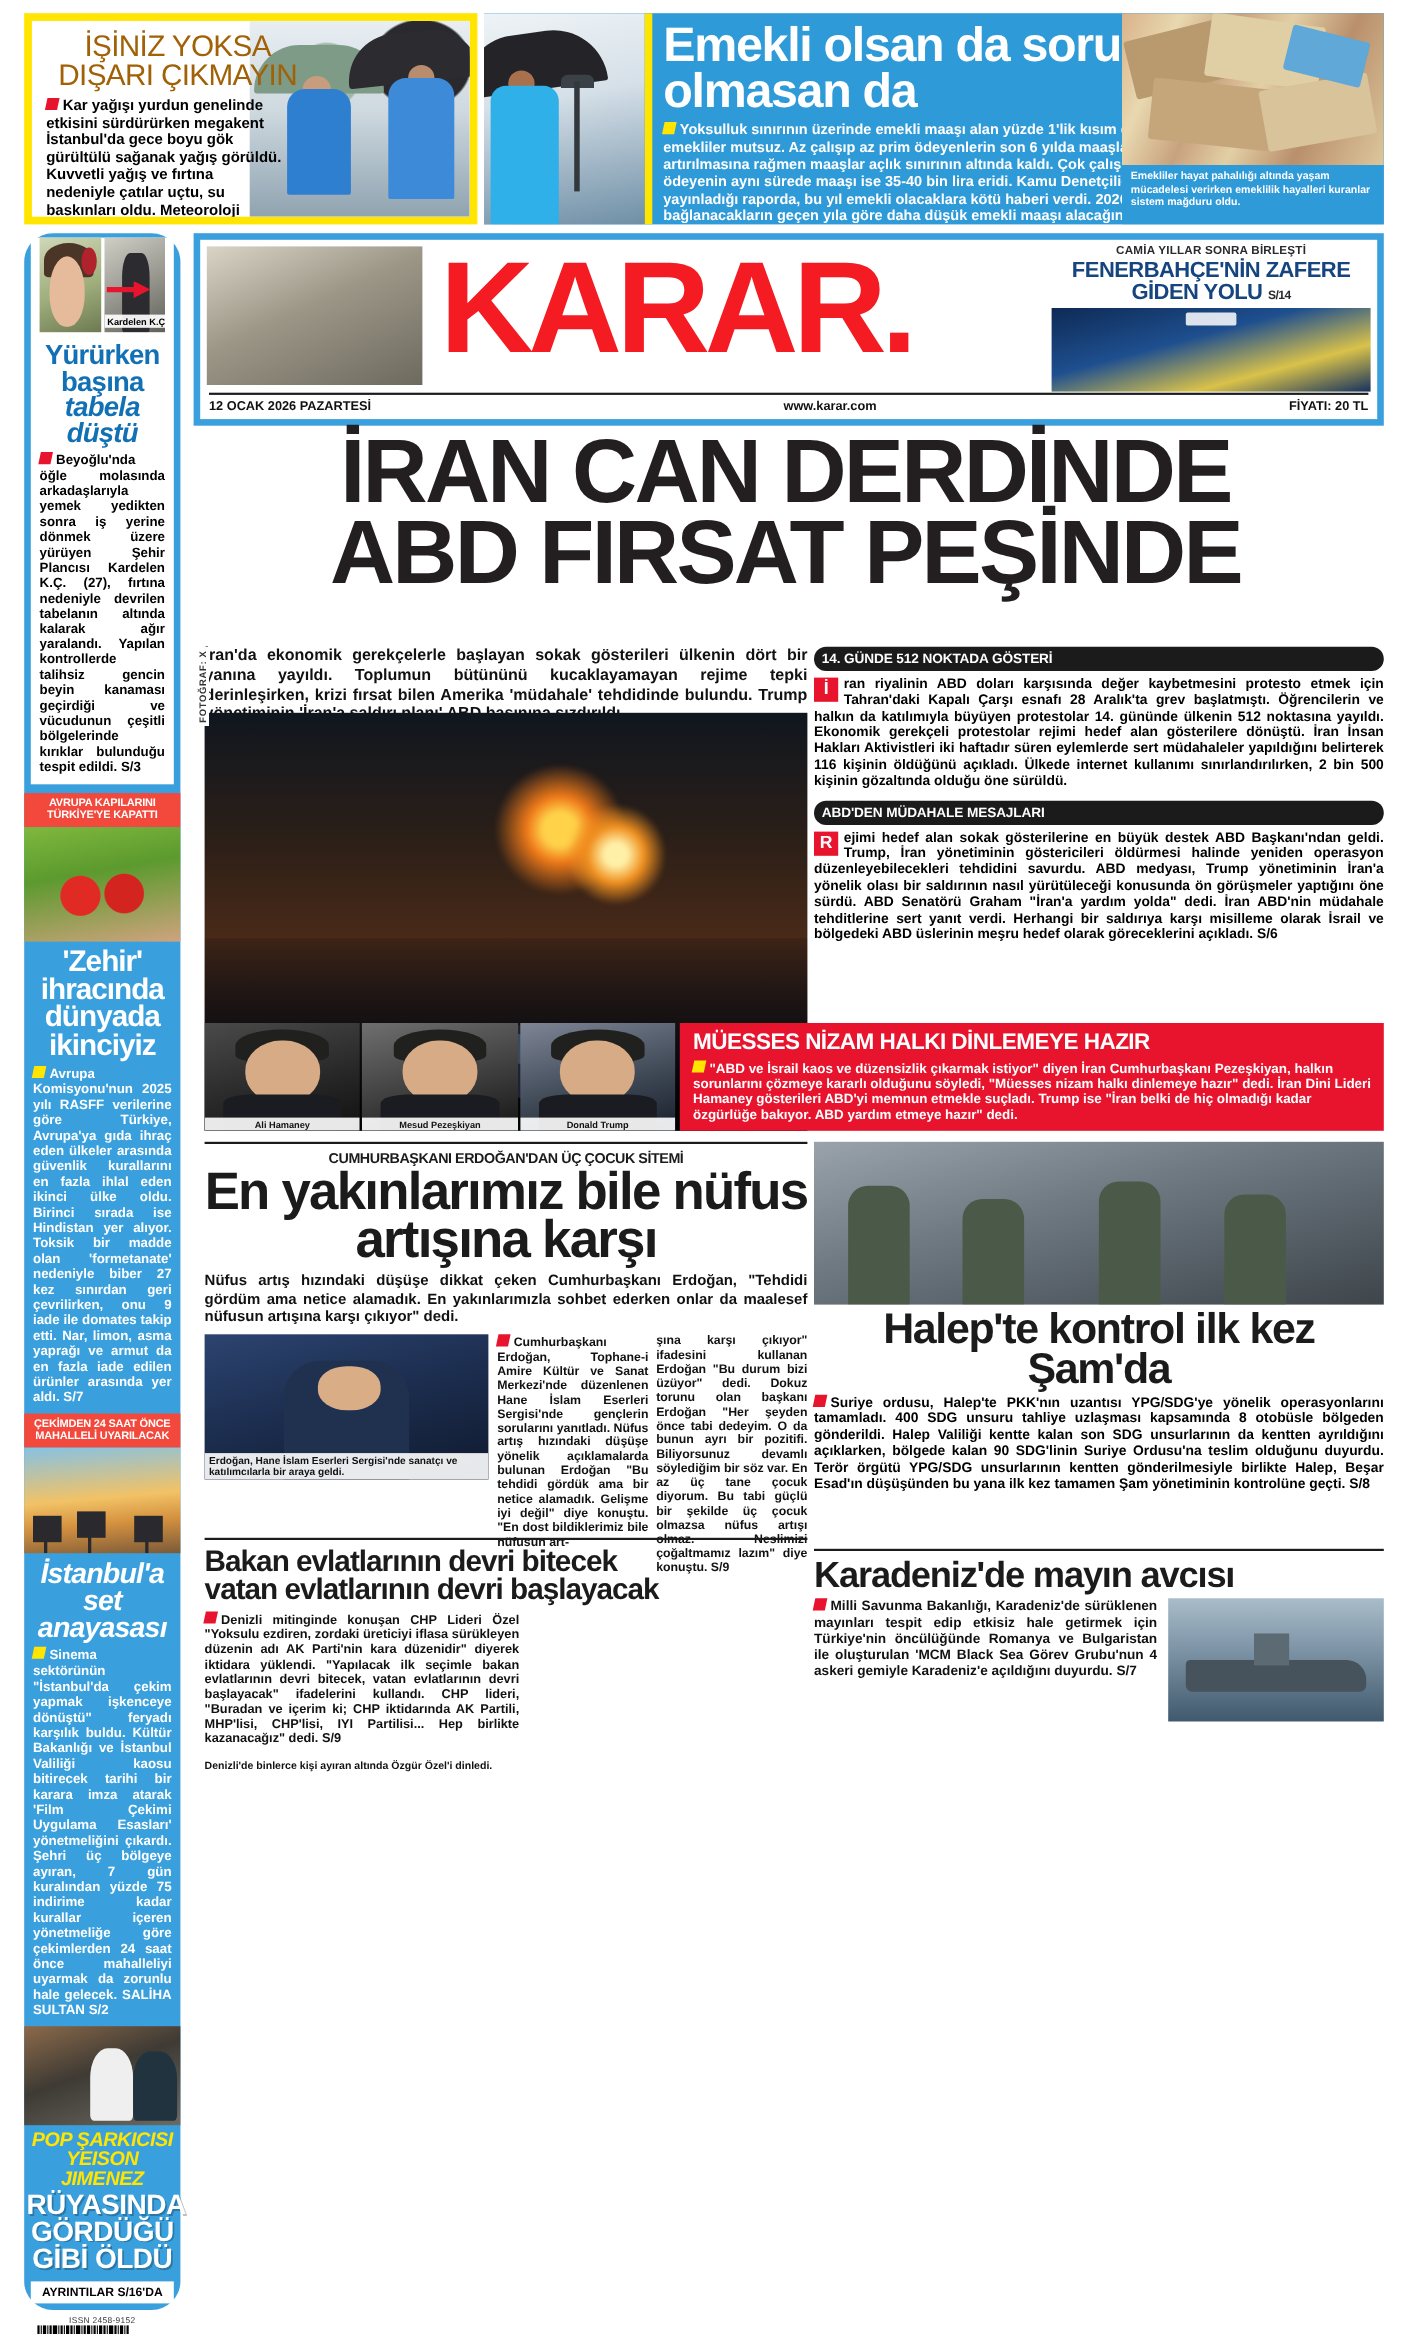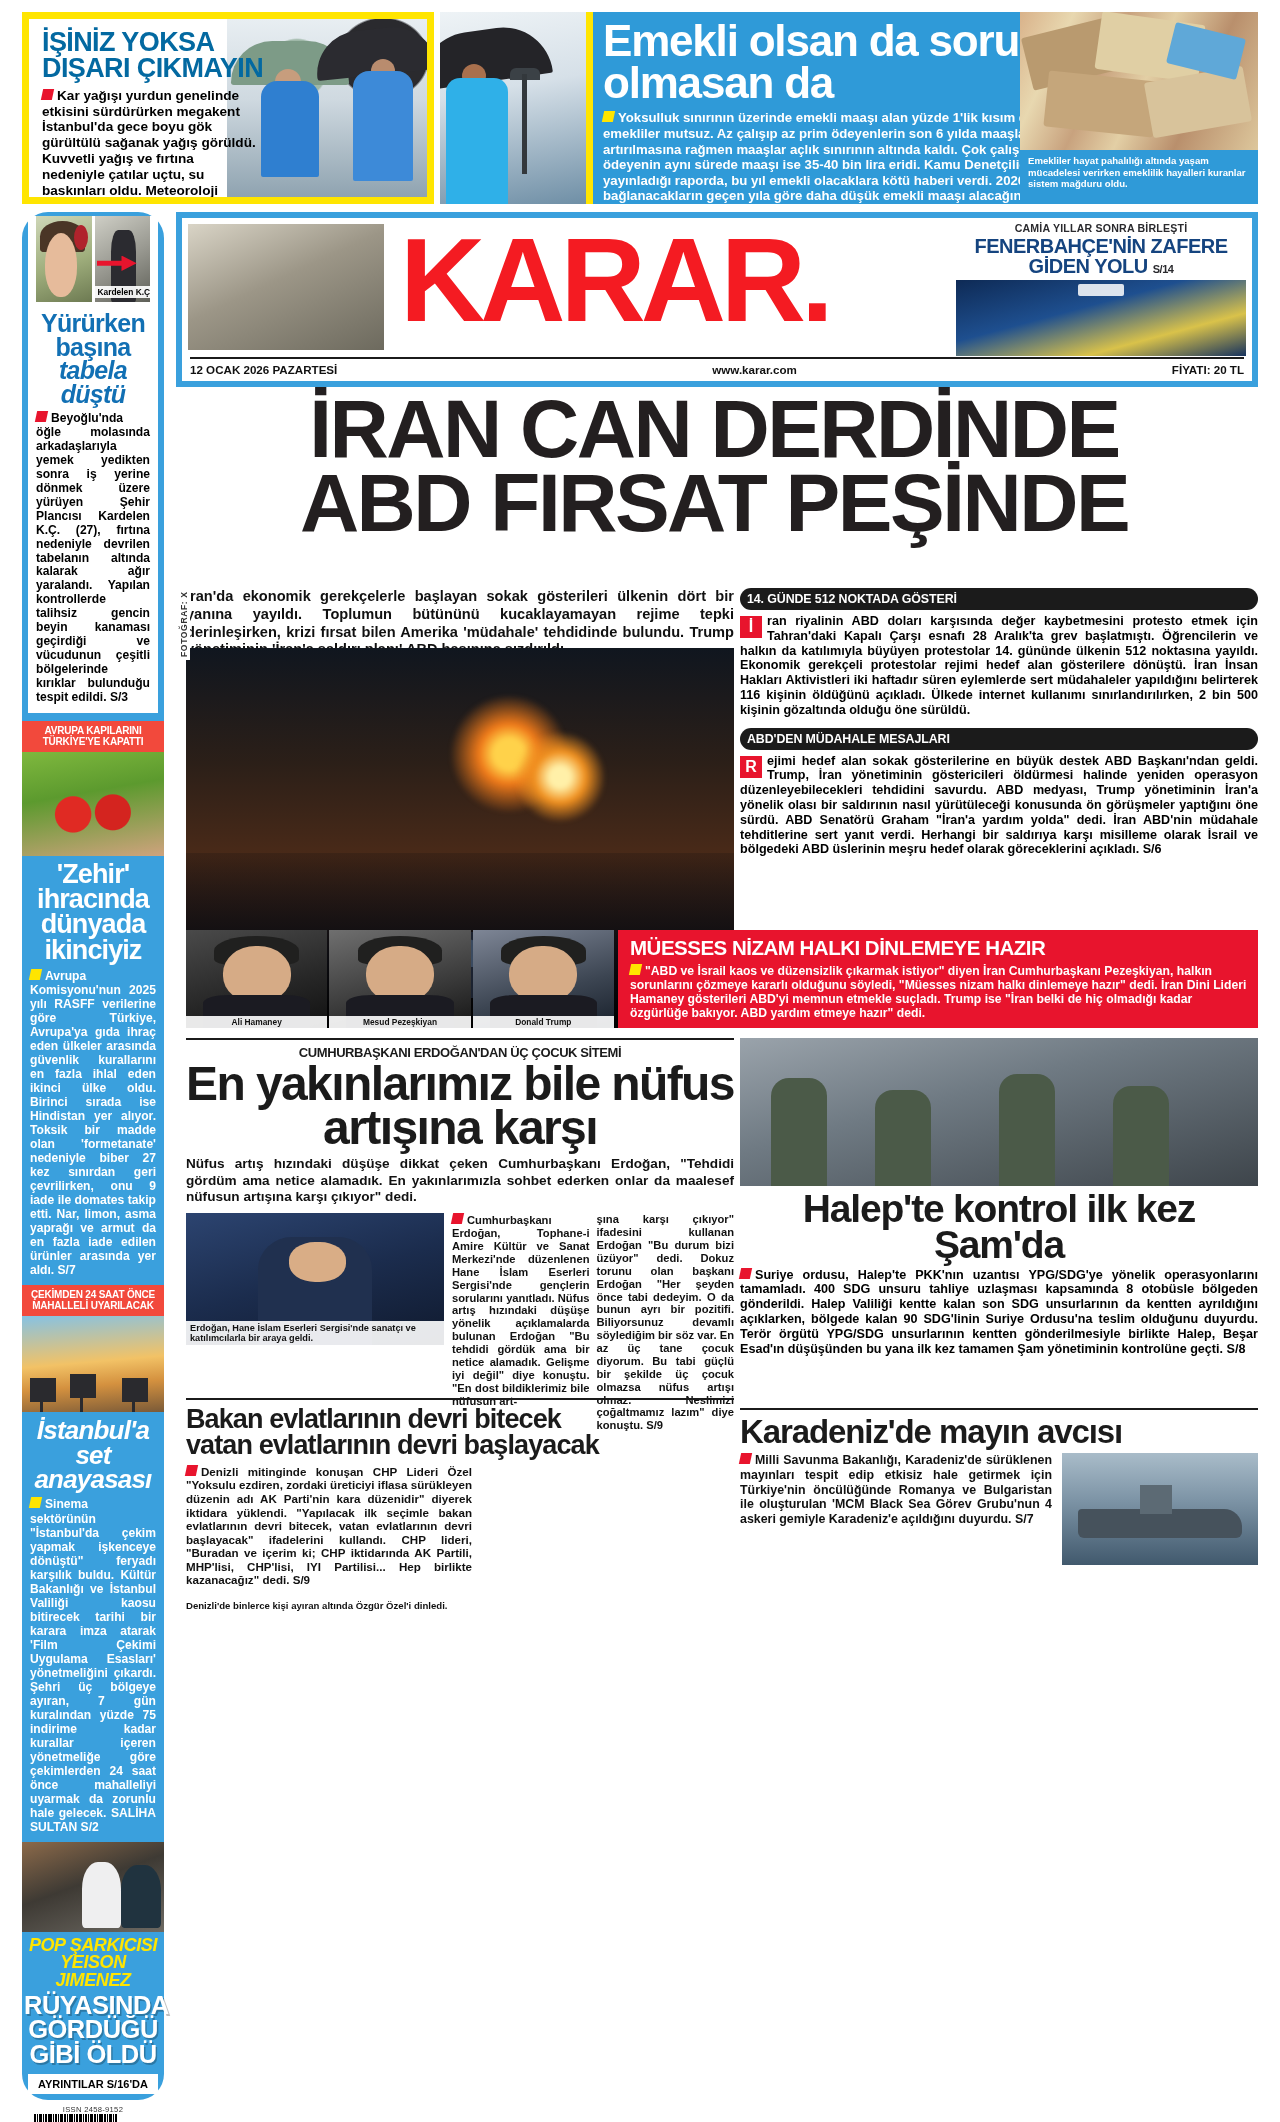--- a/index.html
+++ b/index.html
@@ -28,22 +28,22 @@
   }
   .wp-umb1 { position:absolute; left: 4px; top: 22px; width: 118px; height: 44px; background: #7d9b87; border-radius: 60px 60px 4px 4px; }
   .wp-umb2 { position:absolute; right: -8px; top: 10px; width: 120px; height: 46px; background: #2b2b30; border-radius: 60px 60px 4px 4px; transform: rotate(-6deg); }
   .wp-body1 { position:absolute; left: 34px; top: 62px; width: 58px; height: 96px; background: #2f7fd0; border-radius: 16px 16px 2px 2px; }
   .wp-body2 { position:absolute; right: 14px; top: 52px; width: 60px; height: 110px; background: #3d8ad8; border-radius: 16px 16px 2px 2px; }
   .wp-head1 { position:absolute; left: 48px; top: 50px; width: 26px; height: 26px; background: #c79d7d; border-radius: 50%; }
   .wp-head2 { position:absolute; right: 32px; top: 40px; width: 24px; height: 24px; background: #b98c6e; border-radius: 50%; }
 
   .weather-hl {
     position: relative; z-index: 3; padding: 10px 0 0 13px; width: 252px;
-    color: #0369a1; font-weight: 700; font-size: 27px; line-height: 0.98;
-    letter-spacing: -0.6px; font-family: "Liberation Sans", sans-serif;
+    color: #a16207; font-weight: 400; font-size: 27px; line-height: 0.98;
+    letter-spacing: -0.6px; font-family: "Liberation Sans", sans-serif; text-align: center;
   }
   .weather-body {
     position: relative; z-index: 3; padding: 6px 0 0 13px; width: 228px;
     font-size: 13.6px; line-height: 1.16; color: #000; font-weight: 600;
   }
   .sq-red { display:inline-block; width: 11px; height: 11px; background: #e8142d; margin-right: 4px; transform: skewX(-12deg); }
   .sq-yel { display:inline-block; width: 11px; height: 11px; background: #ffe500; margin-right: 4px; transform: skewX(-12deg); }
 
   .pension-box {
     position: absolute; left: 440px; top: 12px; width: 818px; height: 192px;

